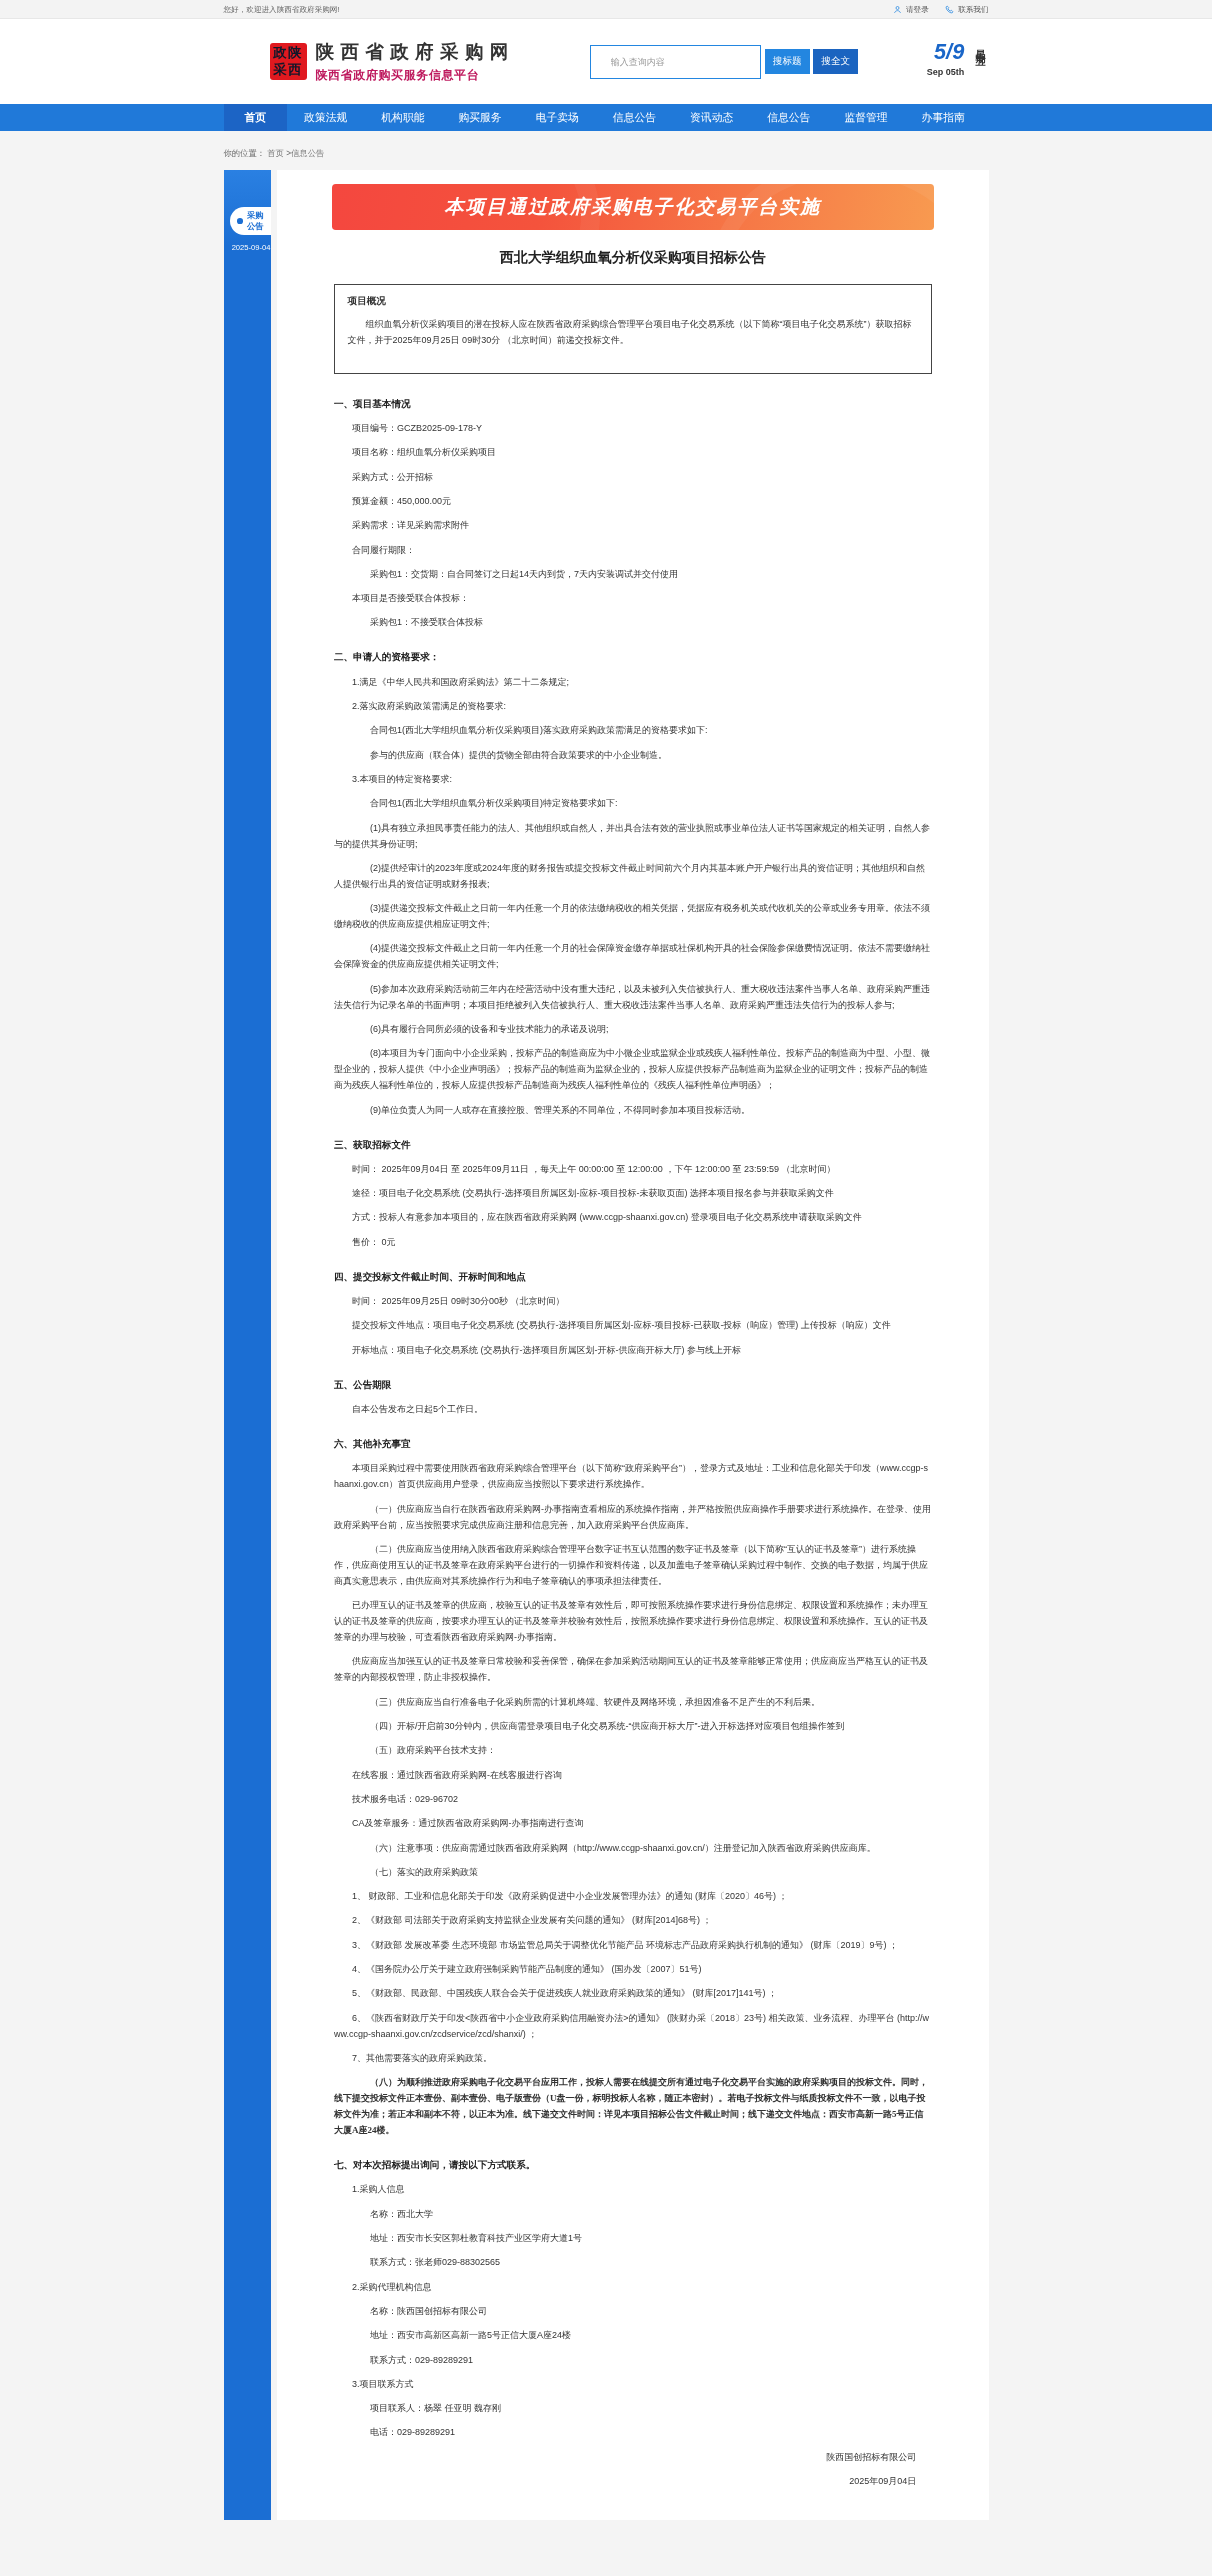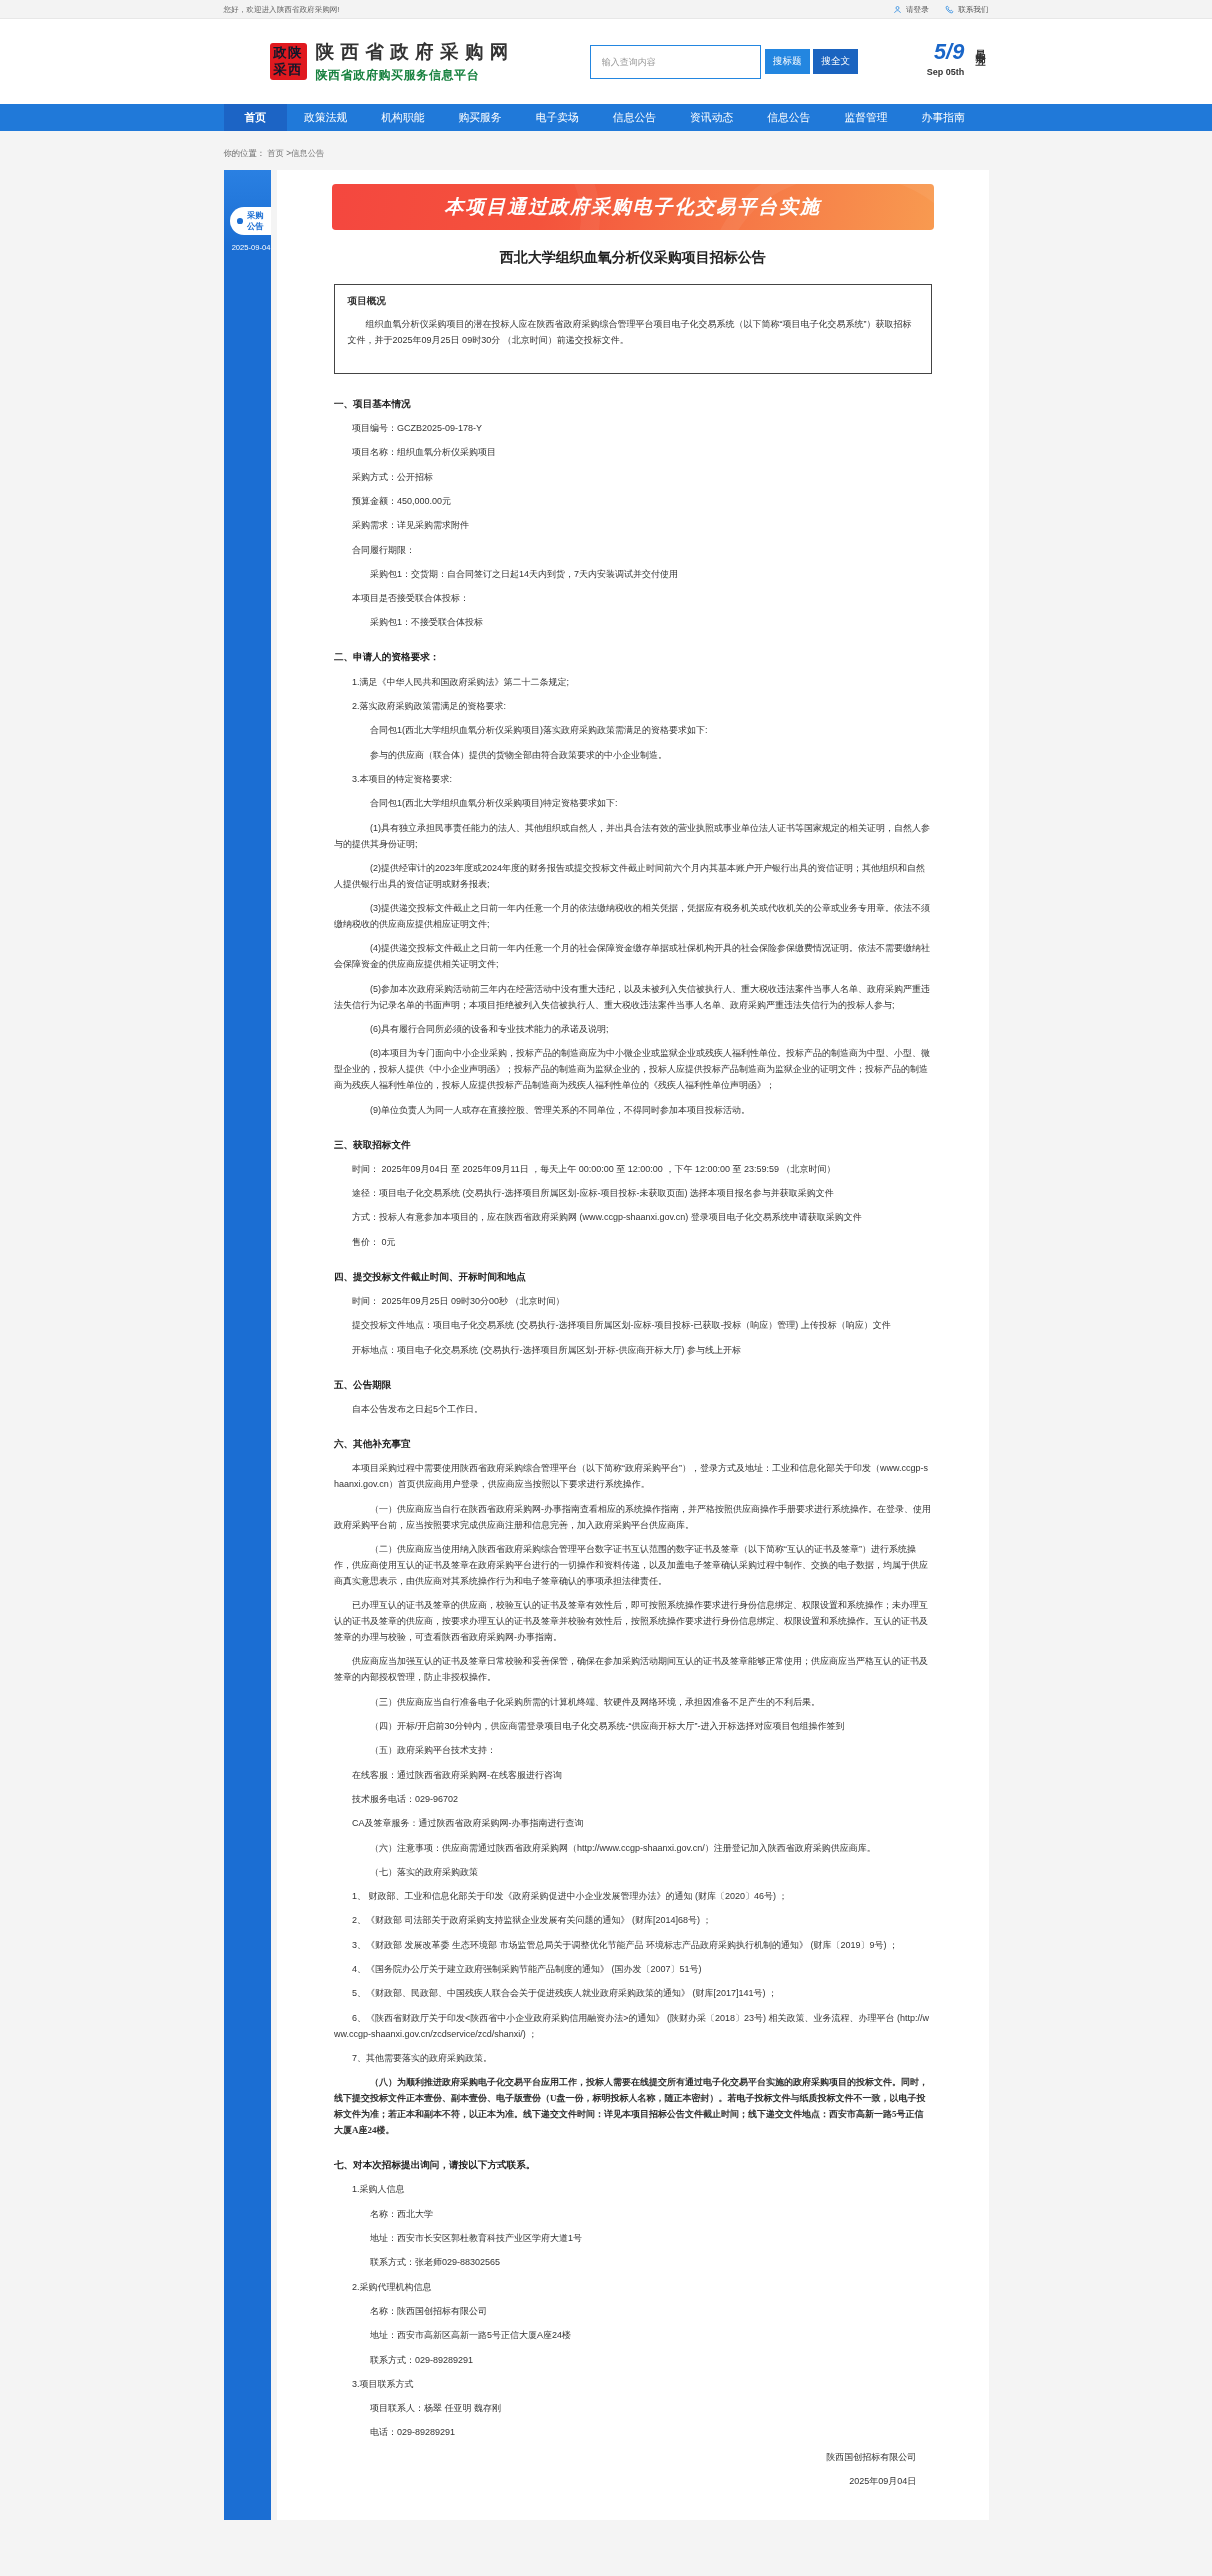--- a/index.html
+++ b/index.html
@@ -12,23 +12,23 @@
   .toplinks { display:flex; gap:16.6px; align-items:center; }
   .toplink { display:flex; gap:3.8px; align-items:center; color:#555; cursor:pointer; }
   .toplink svg { display:block; }
 
   
   .header { background:#fff; height:85px; }
   .header .wrap { display:flex; align-items:center; height:85px; padding-left:46px; }
   .logo { width:37px; height:37px; background:#e0191f; border-radius:3px; color:#0f172a; font-weight:bold; font-size:13.4px; line-height:17px; text-align:center; padding-top:1.3px; letter-spacing:1.3px; }
   .titles { margin-left:9px; }
   .site-title { font-size:18.5px; font-weight:bold; color:#333; letter-spacing:6.4px; }
-  .site-sub { font-size:12px; font-weight:bold; color:#15803d; margin-top:3.8px; letter-spacing:0.6px; }
+  .site-sub { font-size:12px; font-weight:bold; color:#be185d; margin-top:3.8px; letter-spacing:0.6px; }
   .searchzone { margin-left:75px; display:flex; align-items:center; }
-  .search-input { width:171px; height:34px; border:1.3px solid #2386e0; background:#fff; padding:0 11px; font-size:9px; color:#333; outline:none; }
+  .search-input { width:171px; height:34px; border:1.3px solid #2386e0; background:#fff; padding:0 20px; font-size:9px; color:#333; outline:none; }
   .search-input::placeholder { color:#999; }
   .sbtn { height:25.5px; padding:0 8.3px; color:#fff; font-size:9.6px; border:none; cursor:pointer; margin-left:3.8px; }
   .sbtn.t { background:#2386e0; }
   .sbtn.f { background:#1b64c0; margin-left:3.2px; }
   .datezone { margin-left:auto; display:flex; align-items:flex-start; gap:9px; padding-right:1.3px; }
   .date-num { font-size:21.7px; font-weight:bold; font-style:italic; color:#1a66c8; line-height:21.7px; text-align:right; }
   .date-en { font-size:9px; font-weight:bold; color:#333; margin-top:3.8px; text-align:right; }
   .date-week { writing-mode:vertical-rl; font-size:10.2px; font-weight:bold; color:#333; letter-spacing:3.8px; height:41px; }
 
   

